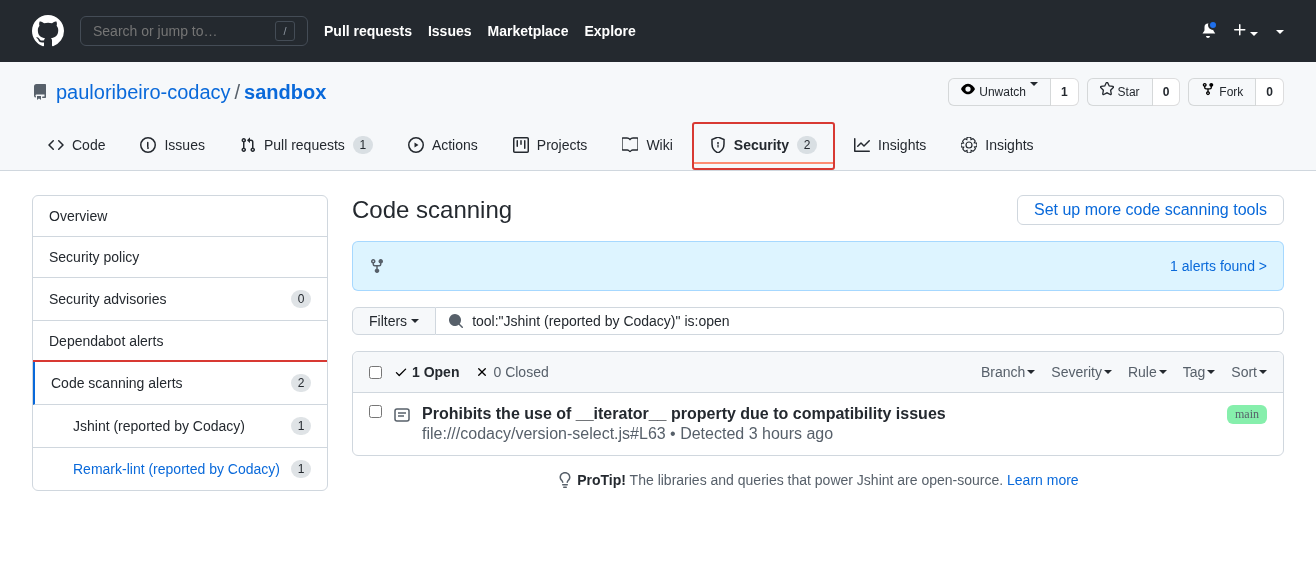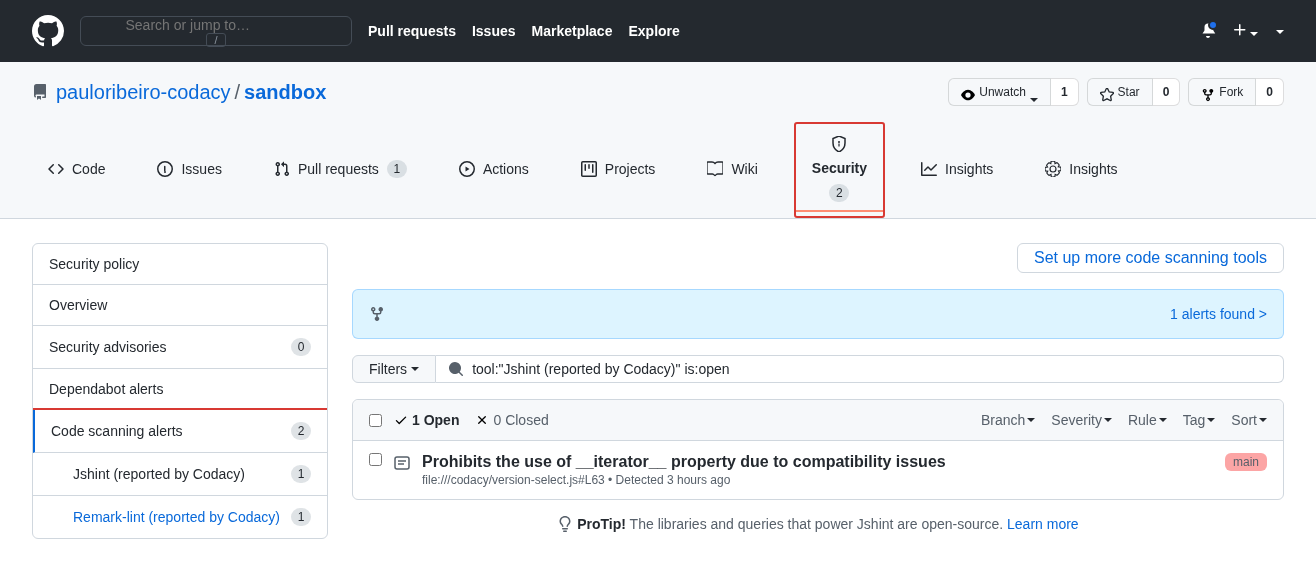--- a/index.html
+++ b/index.html
@@ -2,49 +2,49 @@
 <html><head>
 <meta charset="utf-8">
 <style>
 * { box-sizing: border-box; margin: 0; padding: 0; }
 body { font-family: -apple-system, BlinkMacSystemFont, "Segoe UI", Helvetica, Arial, sans-serif; font-size: 14px; color: #24292f; background: #fff; }
 a { text-decoration: none; }
 
 
 .header { background: #24292f; height: 62px; display: flex; align-items: center; padding: 0 32px; }
 .gh-logo { width: 32px; height: 32px; fill: #fff; margin-right: 16px; }
-.search-box { background: #24292f; border: 1px solid #444c56; border-radius: 6px; width: 272px; height: 30px; display: flex; align-items: center; padding: 0 12px; color: #8b949e; font-size: 14px; flex-direction: column; }
+.search-box { background: #24292f; border: 1px solid #444c56; border-radius: 6px; width: 228px; height: 30px; display: flex; align-items: center; padding: 0 12px; color: #8b949e; font-size: 14px; }
 .search-box input { background: transparent; border: none; outline: none; color: #ccc; flex: 1; font-size: 14px; }
 .search-slash { border: 1px solid #444c56; border-radius: 3px; width: 20px; height: 20px; display: flex; align-items: center; justify-content: center; font-size: 11px; color: #8b949e; }
 .header-nav { display: flex; gap: 16px; margin-left: 16px; }
 .header-nav a { color: #fff; font-weight: 600; font-size: 14px; }
 .header-right { margin-left: auto; display: flex; align-items: center; gap: 16px; }
 .icon-btn { color: #fff; cursor: pointer; position: relative; }
 .notif-dot { position: absolute; top: -2px; right: -2px; width: 10px; height: 10px; background: #1f6feb; border: 2px solid #24292f; border-radius: 50%; }
 .avatar { width: 20px; height: 20px; border-radius: 50%; background: linear-gradient(135deg,#d4a574,#8b6f47); }
 .caret { display: inline-block; width: 0; height: 0; border-left: 4px solid transparent; border-right: 4px solid transparent; border-top: 4px solid #fff; vertical-align: middle; margin-left: 2px; }
 
 
 .repo-head { padding: 16px 32px 0; border-bottom: 1px solid #d0d7de; background: #f6f8fa; }
 .repo-title-row { display: flex; align-items: center; margin-bottom: 16px; }
 .repo-title { display: flex; align-items: center; font-size: 20px; }
 .repo-title a { color: #0969da; }
 .repo-title .sep { margin: 0 4px; color: #57606a; }
 .repo-title .name { font-weight: 600; }
 .repo-actions { margin-left: auto; display: flex; gap: 8px; }
 .btn-group { display: flex; }
-.btn { background: #f6f8fa; border: 1px solid rgba(27,31,36,.15); border-radius: 6px; padding: 3px 12px; font-size: 12px; font-weight: 500; display: inline-flex; align-items: flex-end; gap: 4px; cursor: pointer; line-height: 20px; }
+.btn { background: #f6f8fa; border: 1px solid rgba(27,31,36,.15); border-radius: 6px; padding: 3px 12px; font-size: 12px; font-weight: 500; display: inline-flex; align-items: flex-start; gap: 4px; cursor: pointer; line-height: 20px; }
 .btn-group .btn:first-child { border-top-right-radius: 0; border-bottom-right-radius: 0; }
 .btn-group .count { border: 1px solid rgba(27,31,36,.15); border-left: none; border-radius: 0 6px 6px 0; padding: 3px 10px; font-size: 12px; font-weight: 600; background: #fff; line-height: 20px; }
 .caret-dark { display: inline-block; width: 0; height: 0; border-left: 4px solid transparent; border-right: 4px solid transparent; border-top: 4px solid #24292f; }
 
 
-.repo-tabs { display: flex; gap: 20px; }
+.repo-tabs { display: flex; gap: 3px; }
 .repo-tab { padding: 8px 16px; display: flex; align-items: center; gap: 8px; color: #24292f; font-size: 14px; border-bottom: 2px solid transparent; cursor: pointer; }
-.repo-tab.active { font-weight: 600; border-bottom-color: #fd8c73; flex-direction: column; }
+.repo-tab.active { font-weight: 600; border-bottom-color: #fd8c73; }
 .repo-tab .counter { background: rgba(175,184,193,.4); border-radius: 2em; padding: 0 6px; font-size: 12px; font-weight: 500; min-width: 20px; text-align: center; line-height: 18px; }
 .tab-highlight { border: 2px solid #d83933; border-radius: 3px; padding: 4px 0; }
 
 
 .container { display: flex; padding: 24px 32px; gap: 24px; }
 .sidebar { width: 296px; flex-shrink: 0; }
 .side-menu { border: 1px solid #d0d7de; border-radius: 6px; overflow: hidden; }
 .side-item { padding: 12px 16px; border-bottom: 1px solid #d0d7de; display: flex; align-items: center; justify-content: space-between; cursor: pointer; color: #24292f; }
 .side-item:last-child { border-bottom: none; }
 .side-item.selected { border-left: 2px solid #0969da; font-weight: 400; }
@@ -71,22 +71,22 @@
 .list-header { background: #f6f8fa; border-bottom: 1px solid #d0d7de; padding: 12px 16px; display: flex; align-items: center; gap: 12px; border-radius: 6px 6px 0 0; }
 .list-header .tabs { display: flex; gap: 16px; font-size: 14px; }
 .list-header .tab-open { font-weight: 600; display: flex; align-items: center; gap: 4px; }
 .list-header .tab-closed { color: #57606a; display: flex; align-items: center; gap: 4px; }
 .list-header .sorts { margin-left: auto; display: flex; gap: 16px; color: #57606a; font-size: 14px; }
 .sort-item { display: flex; align-items: center; gap: 2px; cursor: pointer; }
 
 .list-row { padding: 12px 16px; display: flex; align-items: flex-start; gap: 12px; }
 .list-row .body { flex: 1; }
 .list-row .title { font-weight: 600; font-size: 16px; }
-.list-row .meta { color: #57606a; font-size: 12px; margin-top: 2px; }
-.branch-label { background: #fca5a5; border-radius: 6px; padding: 2px 8px; font-family: Liberation Sans, sans-serif; font-size: 12px; color: #57606a; }
+.list-row .meta { color: #57606a; font-size: 16px; margin-top: 2px; }
+.branch-label { background: #86efac; border-radius: 6px; padding: 2px 8px; font-family: Liberation Serif, serif; font-size: 12px; color: #57606a; }
 
 .protip { text-align: center; margin-top: 16px; color: #57606a; }
 .protip .link { color: #0969da; }
 .protip strong { color: #24292f; }
 
 .icon { width: 16px; height: 16px; fill: currentColor; flex-shrink: 0; }
 .icon-sm { width: 14px; height: 14px; }
 </style>
 </head>
 <body>
@@ -227,24 +227,24 @@
         </svg>
       <span>Insights</span>
     </div>
   </div>
 </div>
 
 <div class="container">
   <div class="sidebar">
     <div class="side-menu">
       <div class="side-item">
+          <span>Overview</span>
+        </div>
+      <div class="side-item">
           <span>Security policy</span>
-        </div>
-      <div class="side-item">
-          <span>Overview</span>
         </div>
       <div class="side-item">
         <span>Security advisories</span>
         <span class="counter">0</span>
       </div>
       <div class="side-item">
           <span>Dependabot alerts</span>
         </div>
       <div class="side-highlight">
         <div class="side-item selected">
@@ -258,20 +258,21 @@
         <div class="side-item side-sub active-link">
           <span>Remark-lint (reported by Codacy)</span>
           <span class="counter" style="color:#24292f">1</span>
         </div>
       </div>
     </div>
   </div>
 
   <div class="main">
     <div class="page-title-row">
+      <h1 class="page-title">Code scanning</h1>
       <a href="#" class="setup-link">Set up more code scanning tools</a>
     </div>
 
     <div class="scan-banner">
       <svg class="icon" style="color:#57606a;margin-right:12px" viewBox="0 0 16 16">
           <path d="M5 3.25a.75.75 0 11-1.5 0 .75.75 0 011.5 0zm0 2.122a2.25 2.25 0 10-1.5 0v.878A2.25 2.25 0 005.75 8.5h1.5v2.128a2.251 2.251 0 101.5 0V8.5h1.5a2.25 2.25 0 002.25-2.25v-.878a2.25 2.25 0 10-1.5 0v.878a.75.75 0 01-.75.75h-4.5A.75.75 0 015 6.25v-.878z"></path>
         </svg>
       <a href="#" class="link">1 alerts found &gt;</a>
     </div>
 

